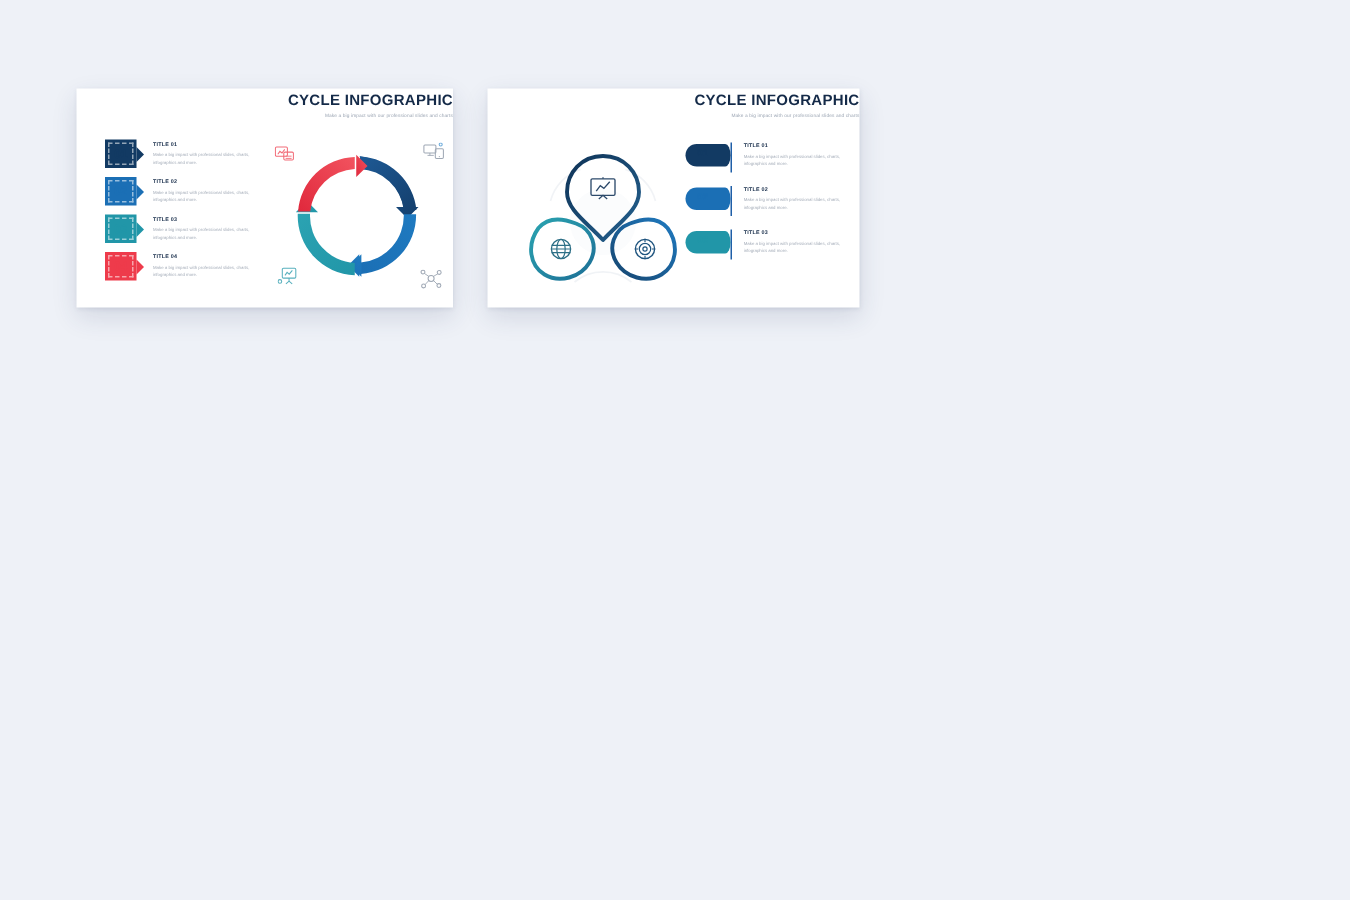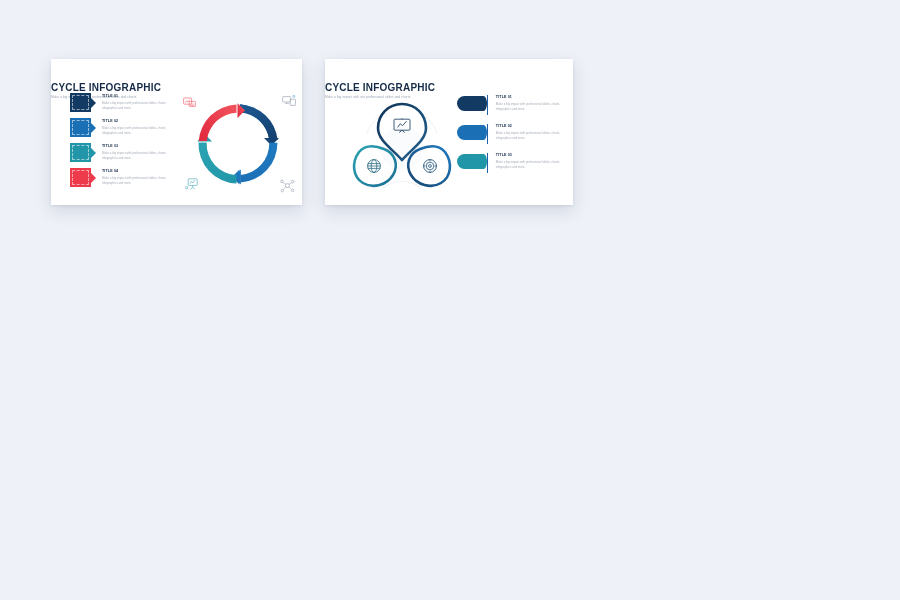--- a/index.html
+++ b/index.html
@@ -35,23 +35,22 @@
   }
   .slide-right {
     left: 325px;
     top: 59px;
     width: 248px;
     height: 146px;
   }
 
   
   .slide-head {
-    text-align: left;
+    text-align: right;
     padding-top: 4px;
-    margin-top: 20px;
   }
   .slide-title {
     font-size: 10px;
     font-weight: bold;
     letter-spacing: 0.2px;
     color: #142a48;
     line-height: 1;
     white-space: nowrap;
   }
   .slide-sub {

